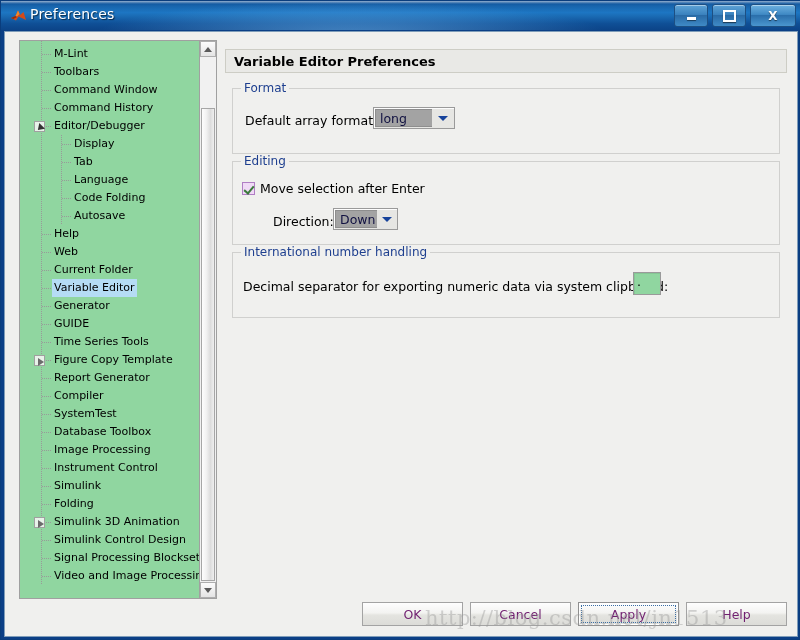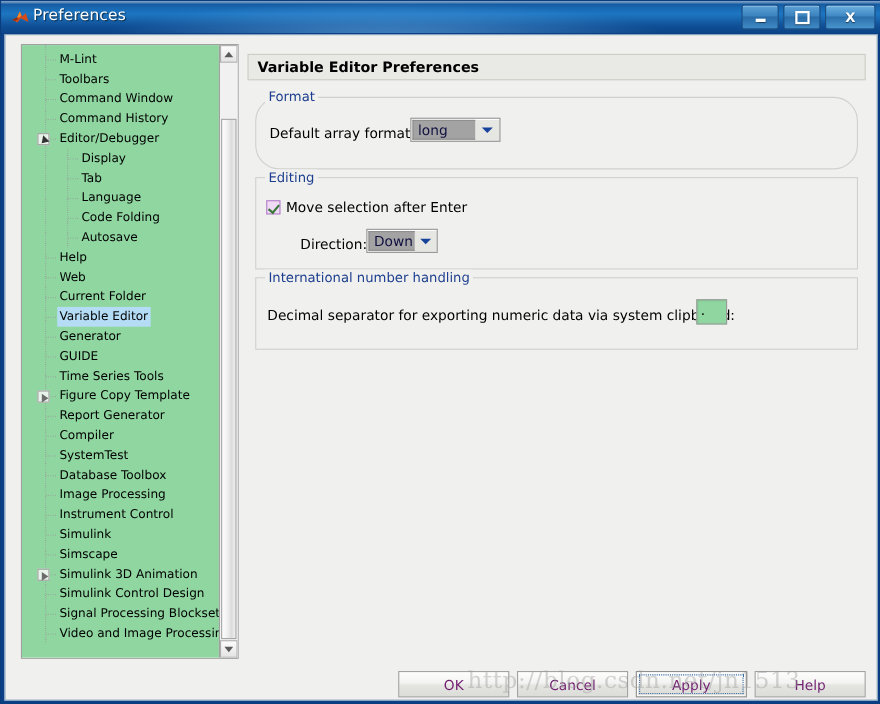--- a/index.html
+++ b/index.html
@@ -398,21 +398,21 @@
 
   
   .btnbar {
     position: absolute;
     left: 0; bottom: 10px;
     width: 794px;
     height: 24px;
   }
   .btn {
     position: absolute;
-    top: 8px;
+    top: 0;
     width: 101px;
     height: 24px;
     box-sizing: border-box;
     border: 1px solid #a3a3a3;
     background: linear-gradient(to bottom, #fefefe 0%, #f3f3f1 45%, #e4e4e0 55%, #dcdcd8 100%);
     color: #701f70;
     font-size: 12.5px;
     display: flex;
     align-items: center;
     justify-content: center;
@@ -502,21 +502,21 @@
             <div class="tnode lvl1"><span class="vline"></span><span class="hline"></span><span class="lbl">GUIDE</span></div>
             <div class="tnode lvl1"><span class="vline"></span><span class="hline"></span><span class="lbl">Time Series Tools</span></div>
             <div class="tnode lvl1"><span class="vline"></span><span class="hline"></span><span class="tgl closed"></span><span class="lbl">Figure Copy Template</span></div>
             <div class="tnode lvl1"><span class="vline"></span><span class="hline"></span><span class="lbl">Report Generator</span></div>
             <div class="tnode lvl1"><span class="vline"></span><span class="hline"></span><span class="lbl">Compiler</span></div>
             <div class="tnode lvl1"><span class="vline"></span><span class="hline"></span><span class="lbl">SystemTest</span></div>
             <div class="tnode lvl1"><span class="vline"></span><span class="hline"></span><span class="lbl">Database Toolbox</span></div>
             <div class="tnode lvl1"><span class="vline"></span><span class="hline"></span><span class="lbl">Image Processing</span></div>
             <div class="tnode lvl1"><span class="vline"></span><span class="hline"></span><span class="lbl">Instrument Control</span></div>
             <div class="tnode lvl1"><span class="vline"></span><span class="hline"></span><span class="lbl">Simulink</span></div>
-            <div class="tnode lvl1"><span class="vline"></span><span class="hline"></span><span class="lbl">Simscape</span></div>
+            <div class="tnode lvl1"><span class="vline"></span><span class="hline"></span><span class="lbl">Folding</span></div>
             <div class="tnode lvl1"><span class="vline"></span><span class="hline"></span><span class="tgl closed"></span><span class="lbl">Simulink 3D Animation</span></div>
             <div class="tnode lvl1"><span class="vline"></span><span class="hline"></span><span class="lbl">Simulink Control Design</span></div>
             <div class="tnode lvl1"><span class="vline"></span><span class="hline"></span><span class="lbl">Signal Processing Blockset</span></div>
             <div class="tnode lvl1"><span class="vline"></span><span class="hline"></span><span class="lbl">Video and Image Processing</span></div>
           </div>
       </div>
 
       <div class="vscroll">
         <div class="sb-btn up">
           <span class="arr"></span>
@@ -527,21 +527,21 @@
         </div>
       </div>
     </div>
 
     <div class="panel">
 
       <div class="ptitle-box" style="top:9px;">
         <span>Variable Editor Preferences</span>
       </div>
 
-      <div class="grp" style="top:48px; height:66px;border-radius:22px;">
+      <div class="grp" style="top:48px; height:66px;">
         <span class="grp-title">Format</span>
 
         <span class="lbl-txt" style="left:12px; top:24px;">Default array format:</span>
 
         <div class="combo" style="left:140px; top:18px; width:82px;">
           <span class="field" style="width:57px;">long</span>
           <span class="arrowzone"></span>
         </div>
       </div>
 

